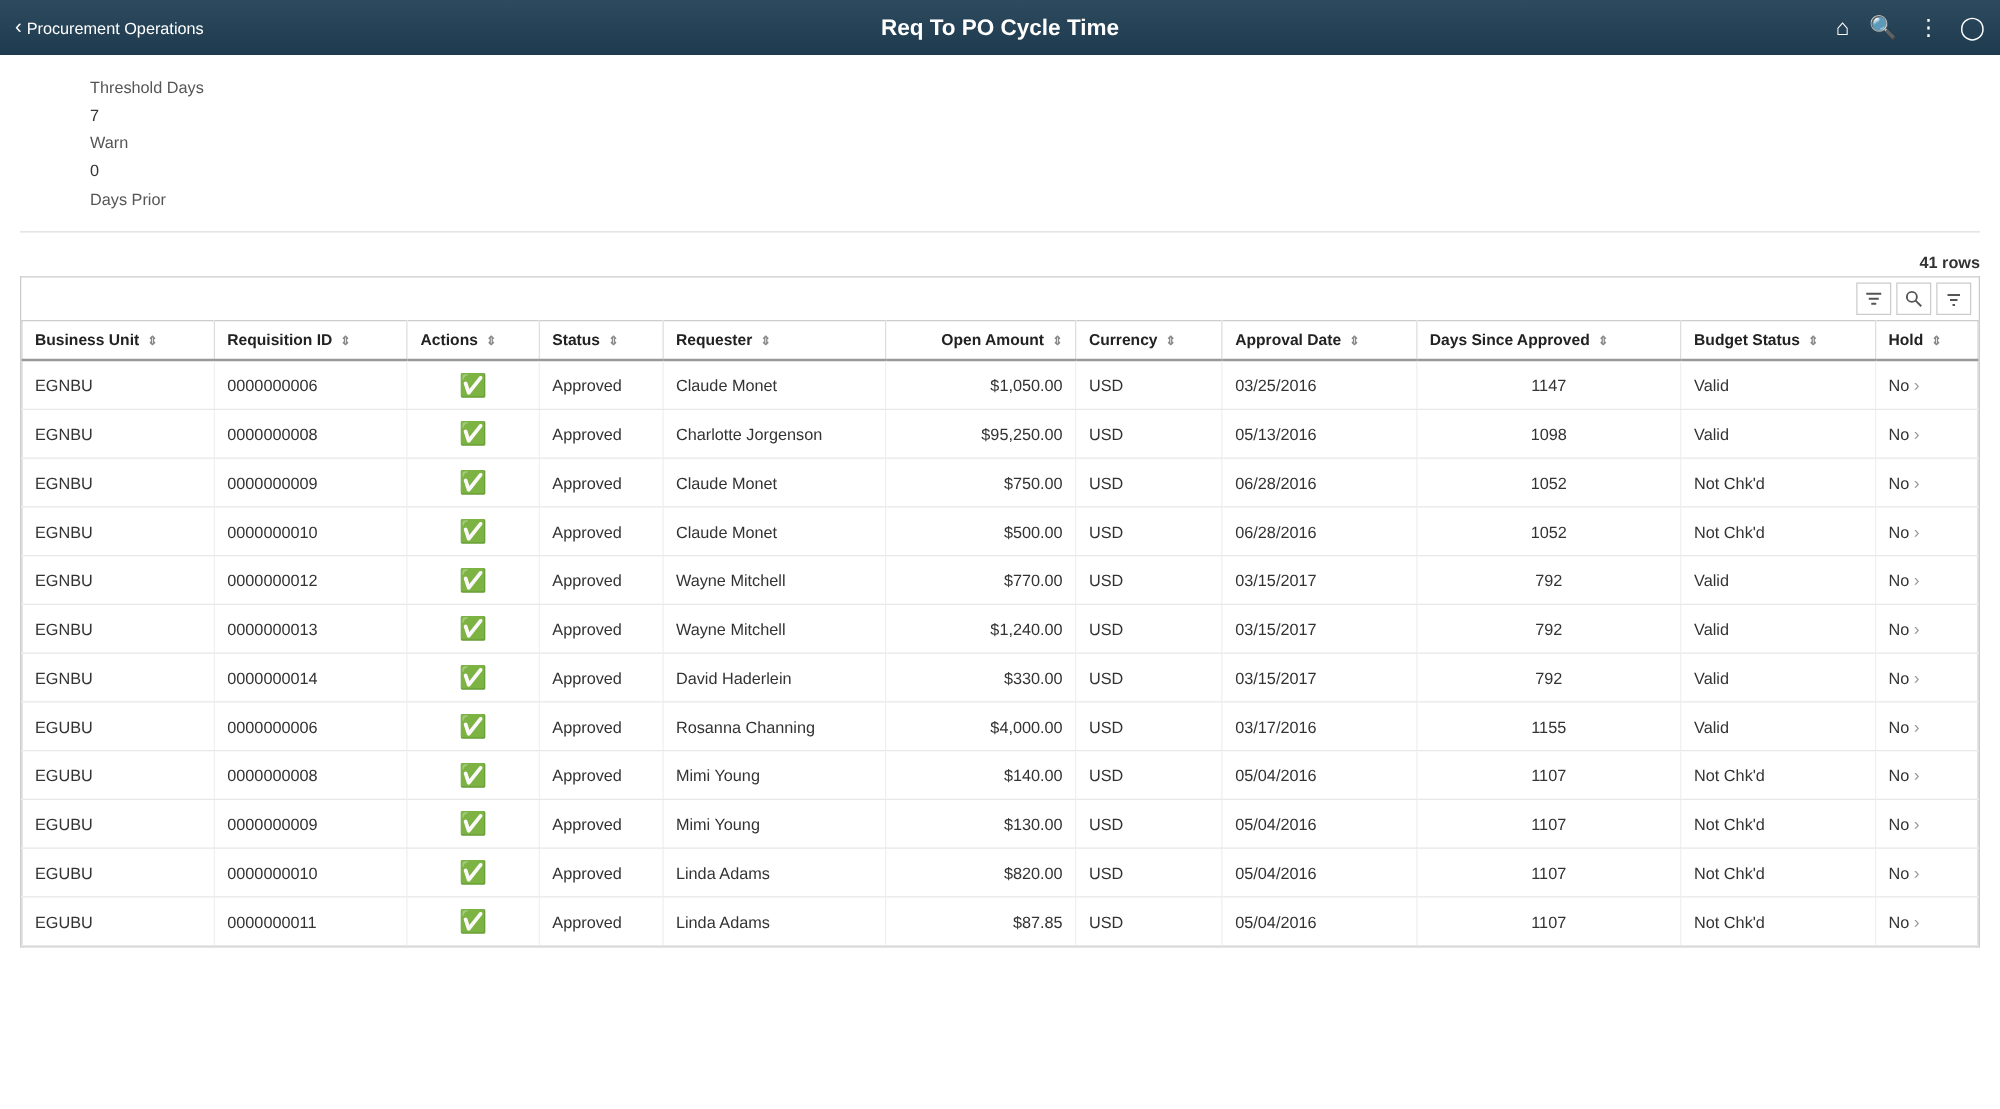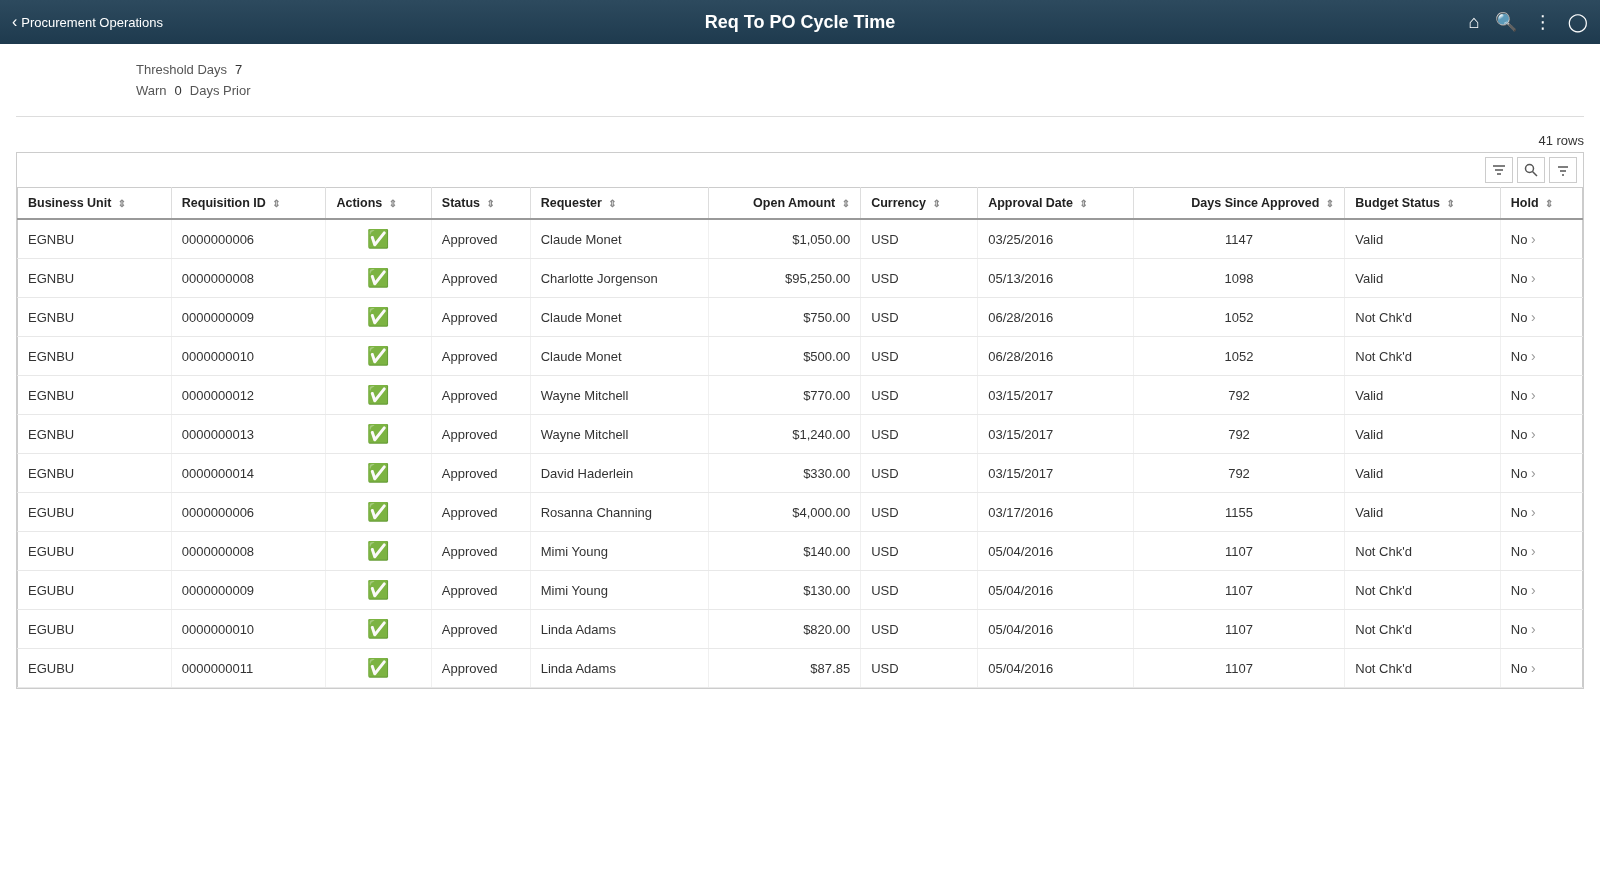--- a/index.html
+++ b/index.html
@@ -60,41 +60,43 @@
     }
 
     
     .thresholds-section {
       margin-bottom: 16px;
       border-bottom: 1px solid #ddd;
       padding-bottom: 12px;
     }
     .threshold-row {
       display: flex;
-      align-items: flex-end;
-      margin: 6px 0 6px 120px;
+      align-items: flex-start;
+      margin: 6px 0 6px 56px;
       gap: 8px;
       font-size: 13px;
       color: #444;
+      flex-direction: column;
     }
     .threshold-label {
       font-weight: normal;
       color: #555;
     }
     .threshold-value {
       color: #333;
     }
 
     
     .requisitions-section {}
     .rows-count {
       text-align: right;
       font-size: 13px;
       color: #333;
       margin-bottom: 4px;
+      font-weight: bold;
     }
 
     
     .table-toolbar {
       display: flex;
       align-items: center;
       justify-content: flex-end;
       border: 1px solid #ccc;
       border-bottom: none;
       padding: 4px 6px;
@@ -237,21 +239,21 @@
         <thead>
           <tr>
             <th>Business Unit <span class="sort-icon">⇕</span></th>
             <th>Requisition ID <span class="sort-icon">⇕</span></th>
             <th>Actions <span class="sort-icon">⇕</span></th>
             <th>Status <span class="sort-icon">⇕</span></th>
             <th>Requester <span class="sort-icon">⇕</span></th>
             <th style="text-align:right;">Open Amount <span class="sort-icon">⇕</span></th>
             <th>Currency <span class="sort-icon">⇕</span></th>
             <th>Approval Date <span class="sort-icon">⇕</span></th>
-            <th style="text-align:right;">Days Since Approved <span class="sort-icon">⇕</span></th>
+            <th style="text-align:left;">Days Since Approved <span class="sort-icon">⇕</span></th>
             <th>Budget Status <span class="sort-icon">⇕</span></th>
             <th>Hold <span class="sort-icon">⇕</span></th>
           </tr>
         </thead>
         <tbody id="table-body">
         <tr>
     <td>EGNBU</td>
     <td>0000000006</td>
     <td style="text-align:center;"><span style="color:#27ae60;font-size:18px;">✅</span></td>
     <td>Approved</td>

